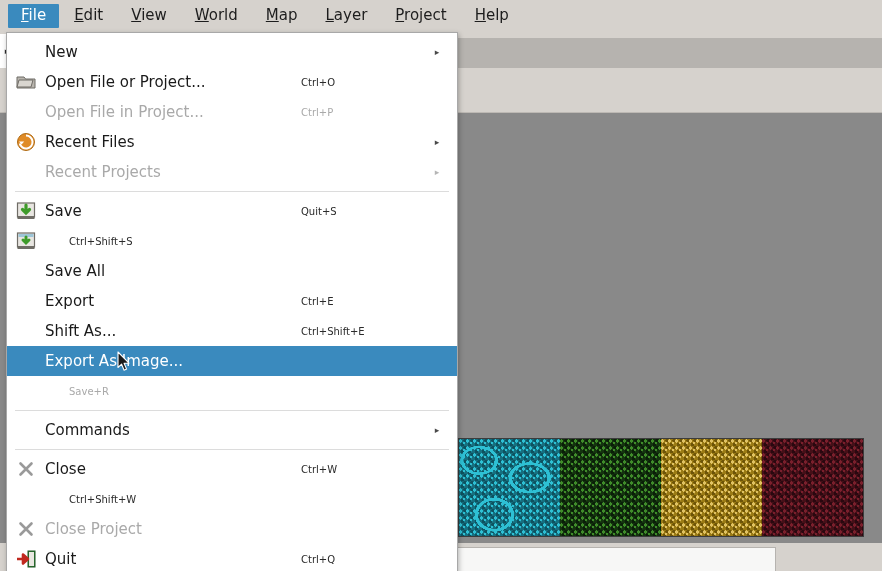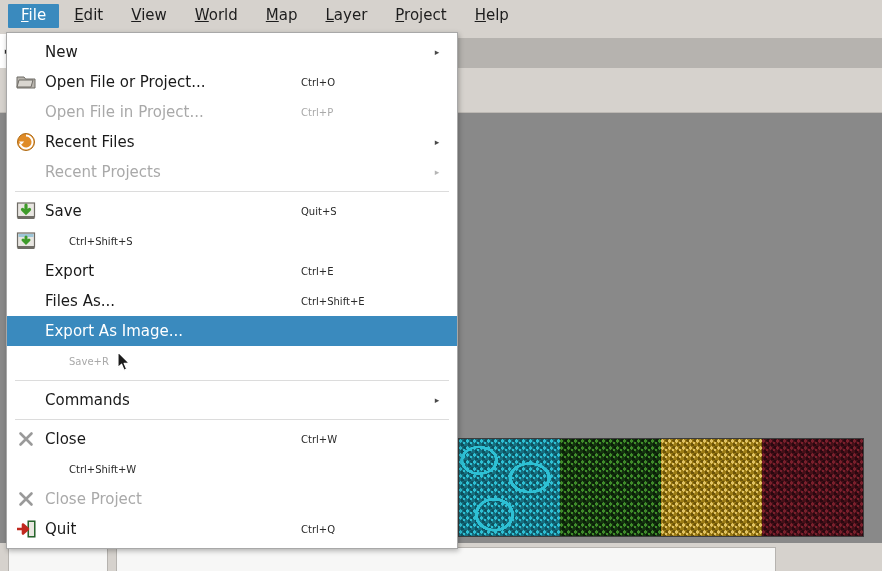--- a/index.html
+++ b/index.html
@@ -407,27 +407,33 @@
             <rect x="2.5" y="3" width="15" height="3" fill="#9ec6d8"></rect>
             <rect x="1.5" y="15" width="17" height="3" fill="#6f6c66"></rect>
             <path d="M10 6v5M7 9l3 3 3-3" stroke="#3e9b2a" stroke-width="3" fill="none" stroke-linecap="round"></path>
           </svg>
         </span>
         <span class="mi-accel">Ctrl+Shift+S</span>
         <span class="mi-arrow"></span>
       </div>
       <div class="mi">
         <span class="mi-icon"></span>
+        <span class="mi-label">Save All</span>
+        <span class="mi-accel"></span>
+        <span class="mi-arrow"></span>
+      </div>
+      <div class="mi">
+        <span class="mi-icon"></span>
         <span class="mi-label">Export</span>
         <span class="mi-accel">Ctrl+E</span>
         <span class="mi-arrow"></span>
       </div>
       <div class="mi">
         <span class="mi-icon"></span>
-        <span class="mi-label">Files As...</span>
+        <span class="mi-label">Shift As...</span>
         <span class="mi-accel">Ctrl+Shift+E</span>
         <span class="mi-arrow"></span>
       </div>
       <div class="mi selected">
         <span class="mi-icon"></span>
         <span class="mi-label">Export As Image...</span>
         <span class="mi-accel"></span>
         <span class="mi-arrow"></span>
       </div>
       <div class="mi disabled">

